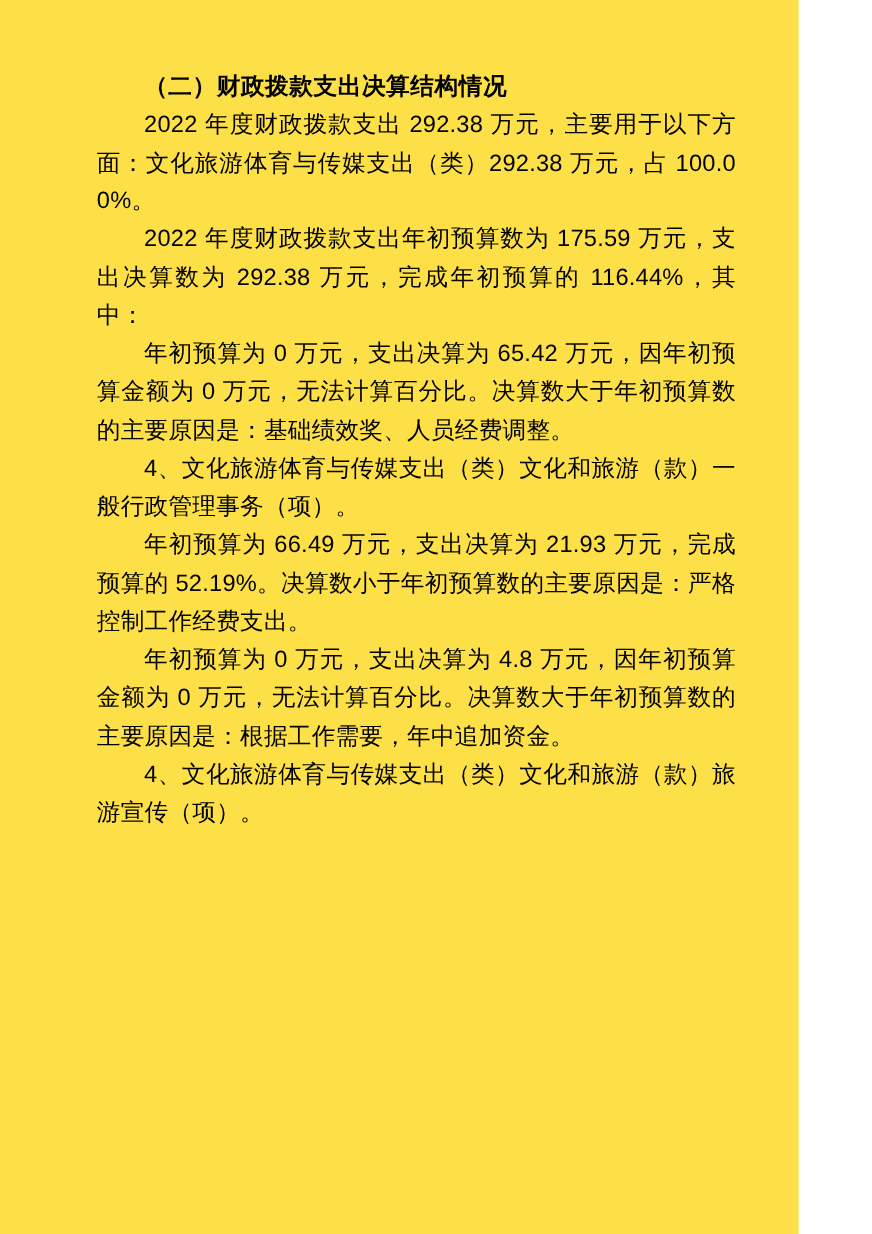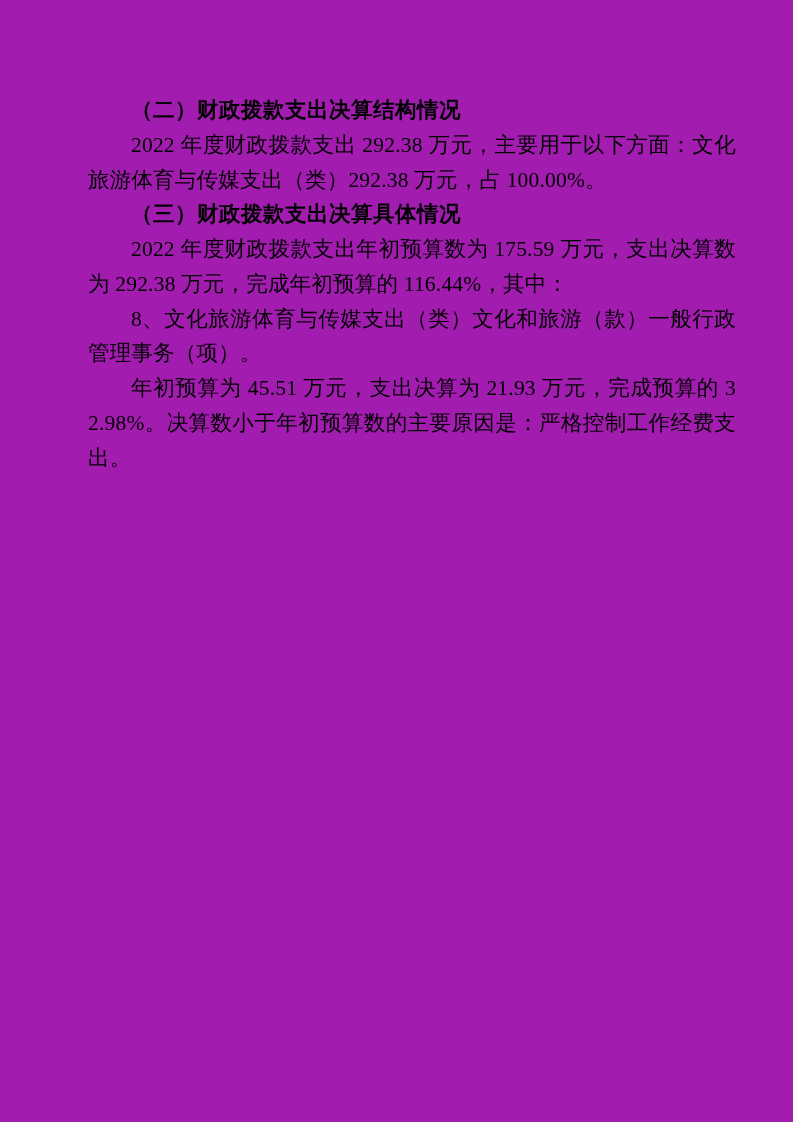--- a/index.html
+++ b/index.html
@@ -2,32 +2,32 @@
 <html><head>
 <meta charset="utf-8">
 <style>
   html, body {
     margin: 0;
     padding: 0;
     background: #ffffff;
   }
   .page {
     position: relative;
-    width: 793px;
+    width: 726px;
     height: 1122px;
-    background: #a21caf;
+    background: #fde047;
     box-sizing: border-box;
-    padding: 93px 57px 0 88px;
+    padding: 61px 57px 0 88px;
     overflow: hidden;
     color: #000000;
   }
   .doc-body p {
     margin: 0;
     padding: 0;
-    font-family: Liberation Serif, serif;
+    font-family: Liberation Sans, sans-serif;
     font-size: 21.5px;
     line-height: 34.75px;
     color: #000000;
     text-align: justify;
     text-indent: 43px;
     letter-spacing: 0.2px;
     word-break: break-all;
   }
   .doc-body p.heading {
     font-family: "Liberation Sans", "DejaVu Sans", sans-serif;
@@ -36,18 +36,20 @@
     text-align: left;
   }
 </style>
 </head>
 <body>
 
 <div class="page">
   <div class="doc-body">
     <p class="heading">（二）财政拨款支出决算结构情况</p>
     <p>2022 年度财政拨款支出 292.38 万元，主要用于以下方面：文化旅游体育与传媒支出（类）292.38 万元，占 100.00%。</p>
-    <p class="heading">（三）财政拨款支出决算具体情况</p>
     <p>2022 年度财政拨款支出年初预算数为 175.59 万元，支出决算数为 292.38 万元，完成年初预算的 116.44%，其中：</p>
-    <p>8、文化旅游体育与传媒支出（类）文化和旅游（款）一般行政管理事务（项）。</p>
-    <p>年初预算为 45.51 万元，支出决算为 21.93 万元，完成预算的 32.98%。决算数小于年初预算数的主要原因是：严格控制工作经费支出。</p>
+    <p>年初预算为 0 万元，支出决算为 65.42 万元，因年初预算金额为 0 万元，无法计算百分比。决算数大于年初预算数的主要原因是：基础绩效奖、人员经费调整。</p>
+    <p>4、文化旅游体育与传媒支出（类）文化和旅游（款）一般行政管理事务（项）。</p>
+    <p>年初预算为 66.49 万元，支出决算为 21.93 万元，完成预算的 52.19%。决算数小于年初预算数的主要原因是：严格控制工作经费支出。</p>
+    <p>年初预算为 0 万元，支出决算为 4.8 万元，因年初预算金额为 0 万元，无法计算百分比。决算数大于年初预算数的主要原因是：根据工作需要，年中追加资金。</p>
+    <p>4、文化旅游体育与传媒支出（类）文化和旅游（款）旅游宣传（项）。</p>
   </div>
 </div>
 
 </body></html>

